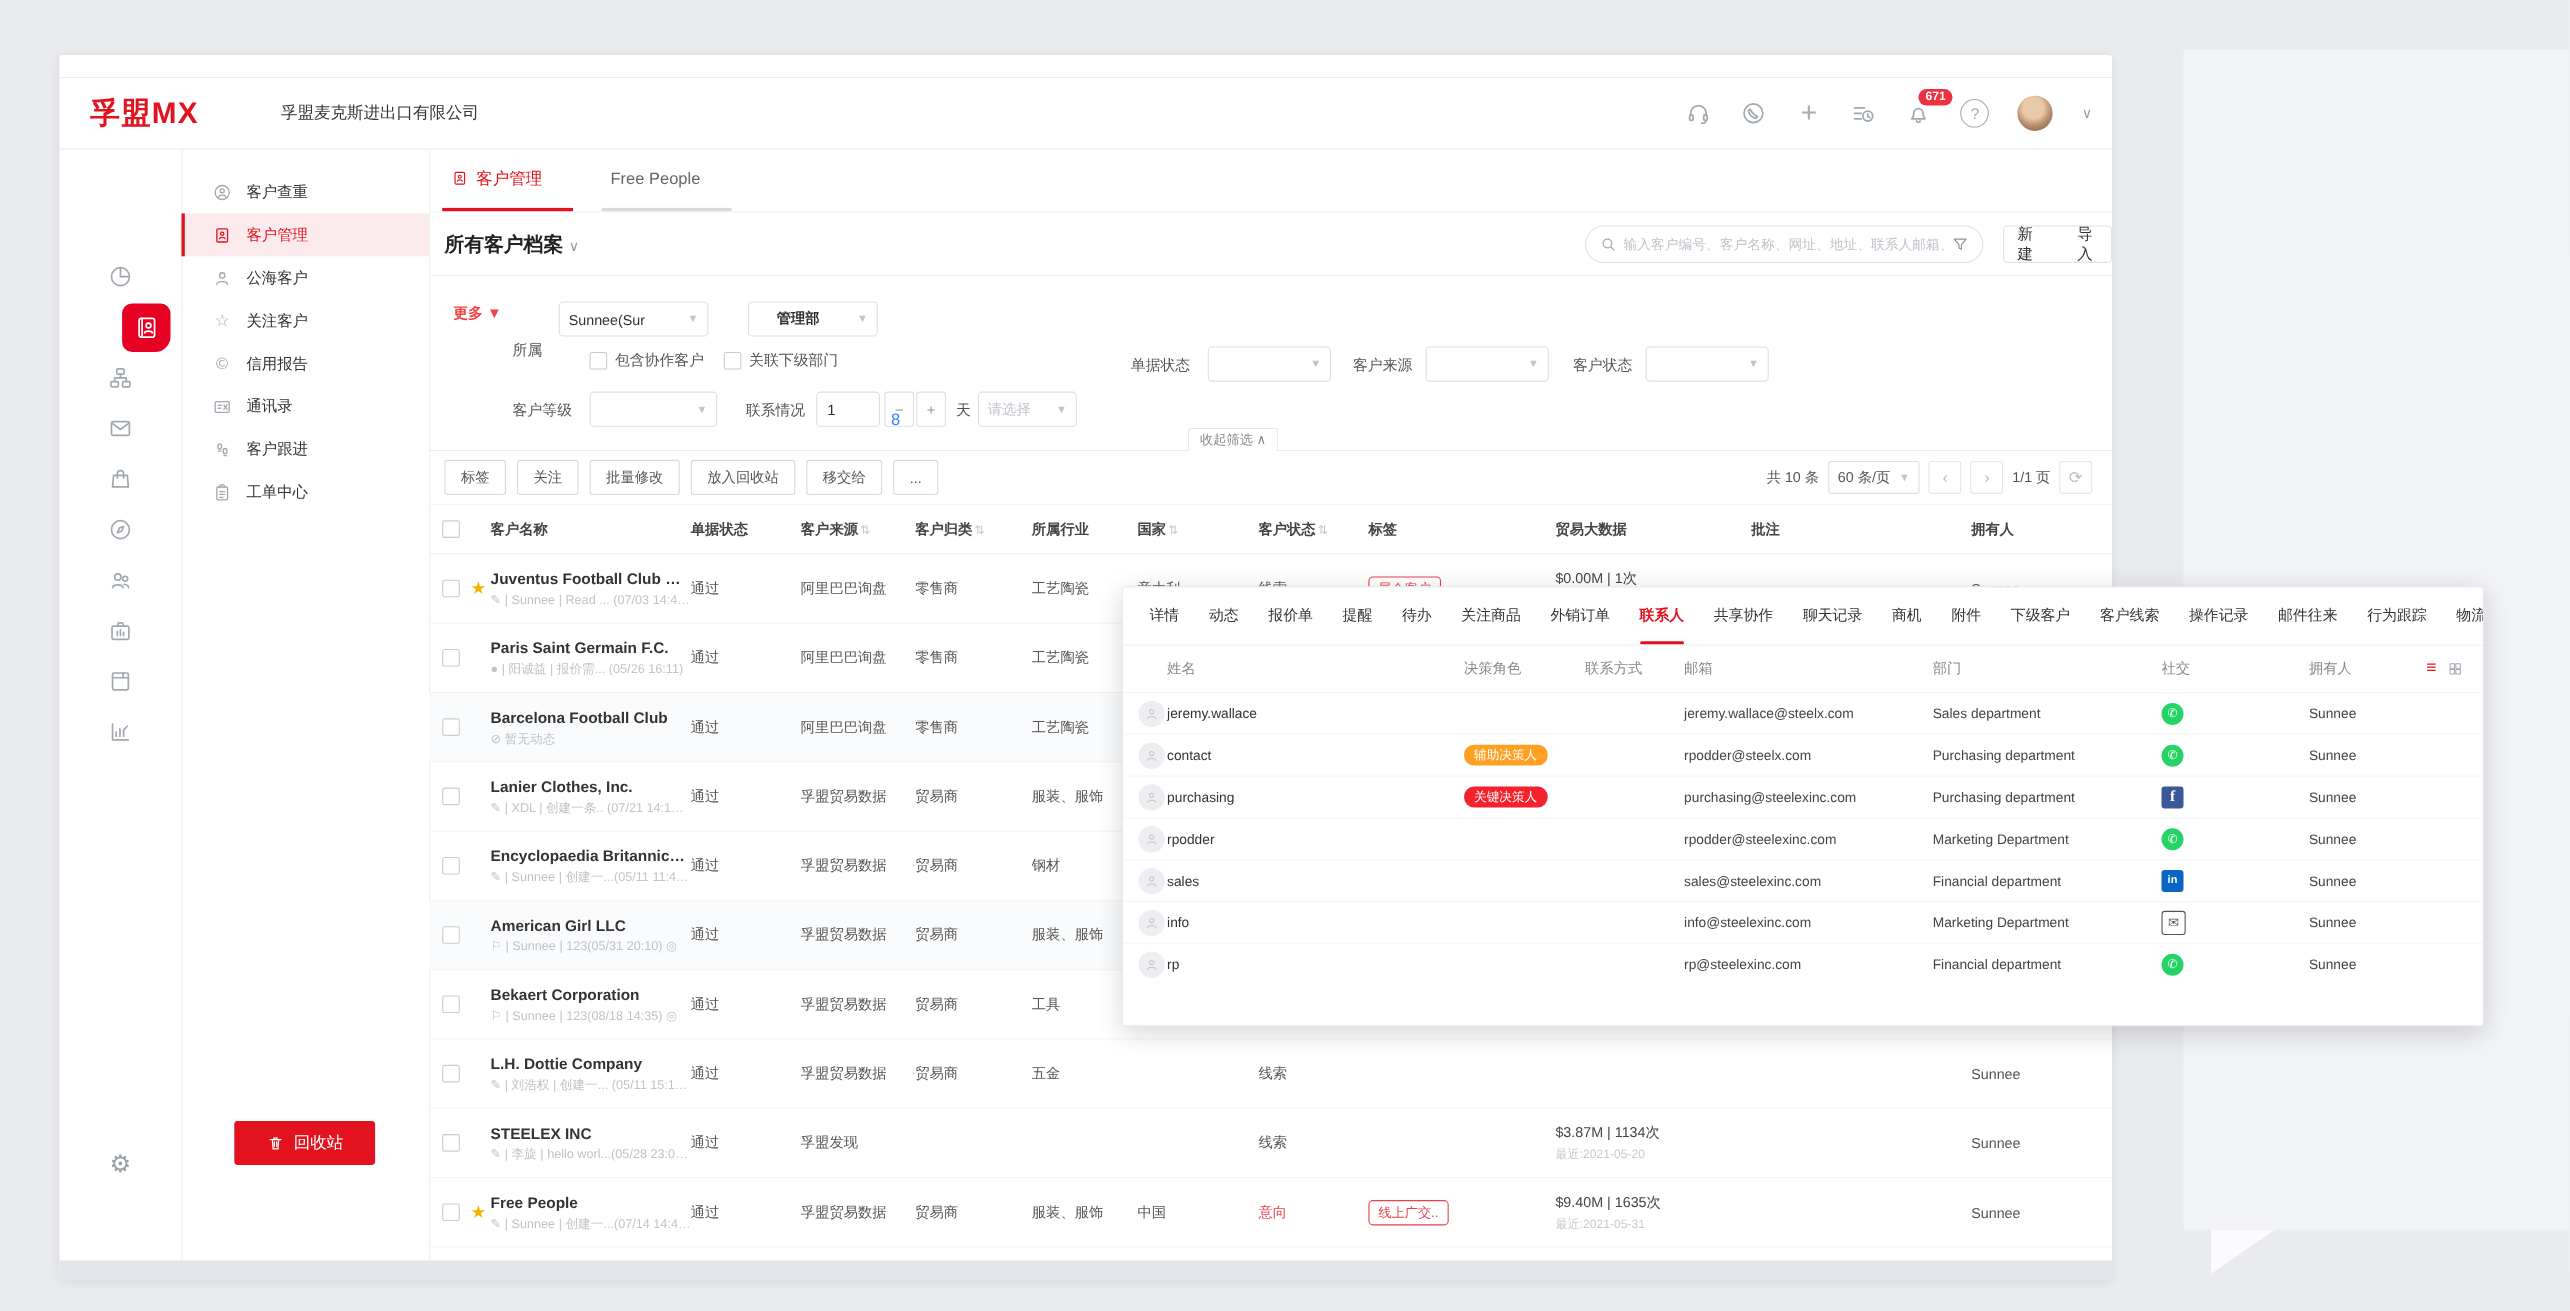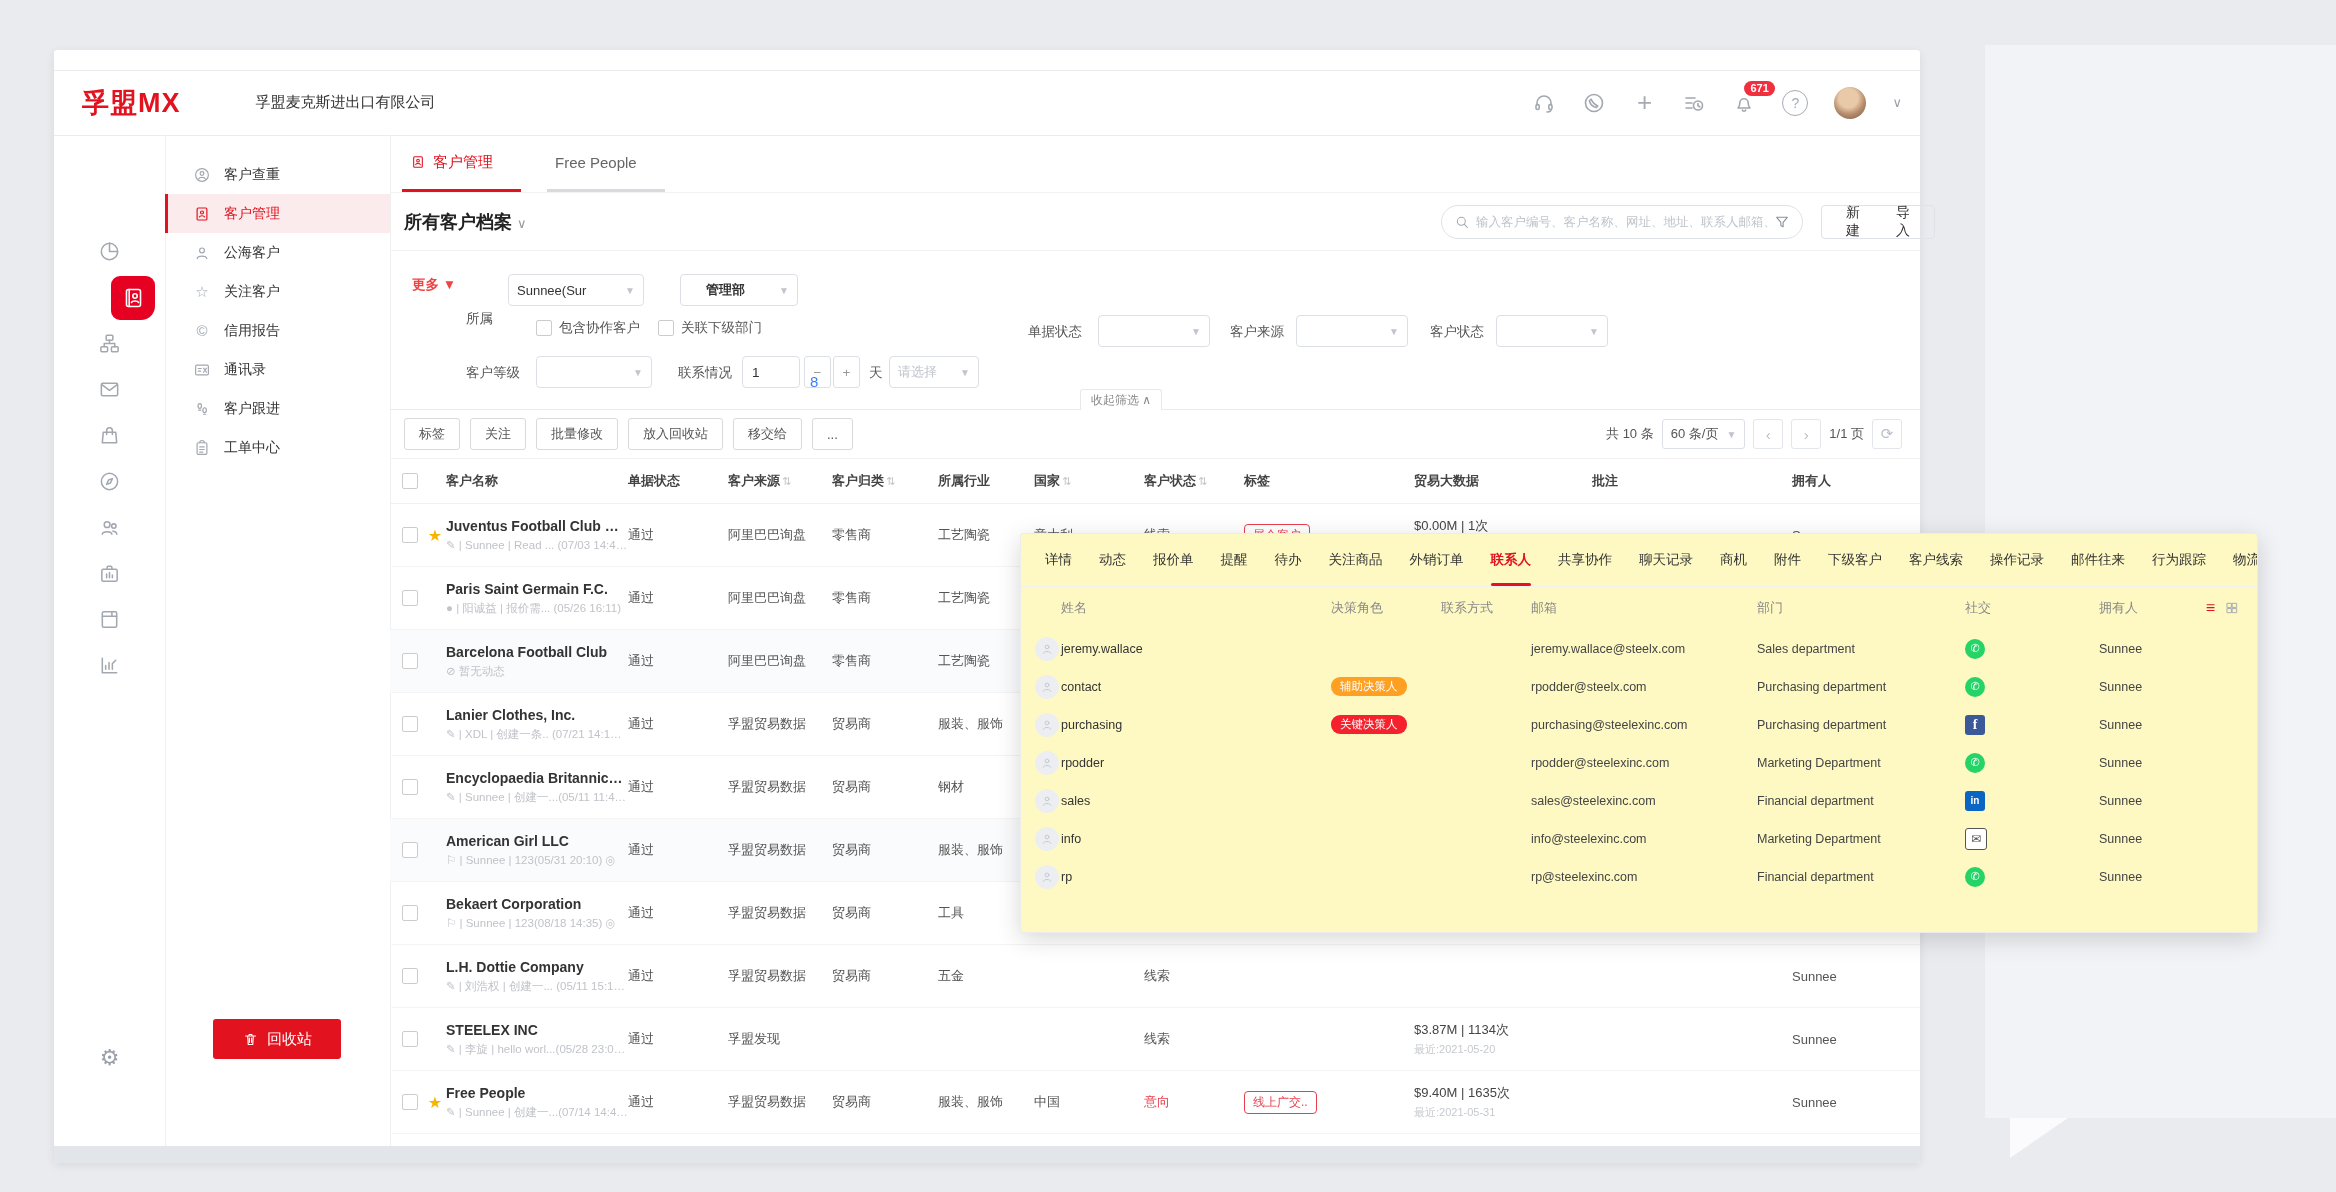--- a/index.html
+++ b/index.html
@@ -46,21 +46,21 @@
   .tab.active{color:#e2121f;border-bottom-color:#e2121f;}
   .tab.inactive{border-bottom-color:#d8dade;}
   .tab .ic{width:16px;height:16px;color:#e2121f;}
   .titlerow{height:57px;display:flex;align-items:center;border-bottom:1px solid #f2f2f2;position:relative;}
   .viewtitle{margin-left:14px;font-size:18px;font-weight:bold;color:#222;cursor:pointer;}
   .viewtitle .vchev{font-weight:normal;color:#999;font-size:13px;}
   .searchpill{position:absolute;left:1051px;top:12px;width:362px;height:34px;border:1px solid #dfe2e6;border-radius:18px;display:flex;align-items:center;padding:0 12px;color:#bfc4cb;font-size:12.5px;box-sizing:border-box;cursor:text;}
   .searchpill .ic{width:16px;height:16px;margin-right:6px;flex:0 0 auto;}
   .searchpill .ph{flex:1;white-space:nowrap;overflow:hidden;}
   .searchpill .ic.funnel{margin:0 0 0 6px;color:#8a9099;}
-  .newimp{position:absolute;left:1431px;top:12px;height:34px;border:1px solid #dfe2e6;border-radius:4px;display:flex;align-items:center;padding:0 24px;gap:36px;font-size:14px;color:#333;box-sizing:border-box;}
+  .newimp{position:absolute;left:1431px;top:12px;height:34px;border:1px solid #dfe2e6;border-radius:4px;display:flex;align-items:center;padding:0 12px;gap:36px;font-size:14px;color:#333;box-sizing:border-box;}
   .newimp span{cursor:pointer;}
   
   .filters{height:158px;border-bottom:1px solid #ebebeb;position:relative;font-size:13.5px;color:#555;}
   .f-more{position:absolute;left:22px;top:25px;color:#ef4444;cursor:pointer;font-weight:bold;}
   .f-label{position:absolute;color:#555;}
   .f-select{position:absolute;height:32px;border:1px solid #dcdfe6;border-radius:4px;background:#fff;display:flex;align-items:center;padding:0 8px;box-sizing:border-box;color:#333;font-size:13px;cursor:pointer;}
   .f-select .arr{margin-left:auto;color:#c0c4cc;font-size:10px;}
   .f-check{position:absolute;display:flex;align-items:center;gap:7px;color:#555;cursor:pointer;}
   .f-check .box{width:14px;height:14px;border:1px solid #ccc;border-radius:2px;background:#fff;}
   .f-input{position:absolute;height:32px;width:58px;border:1px solid #dcdfe6;border-radius:4px;display:flex;align-items:center;padding-left:9px;box-sizing:border-box;color:#333;}
@@ -84,21 +84,21 @@
   .star{font-size:16px;color:#f7b500;text-align:center;}
   .cname .nm{font-size:14px;color:#333;font-weight:600;white-space:nowrap;overflow:hidden;text-overflow:ellipsis;cursor:pointer;}
   .cname .sub{font-size:11.5px;color:#c0c3c9;margin-top:4px;white-space:nowrap;overflow:hidden;text-overflow:ellipsis;}
   .tagchip{display:inline-block;border:1px solid #e8414e;color:#e8414e;font-size:12px;border-radius:4px;padding:2px 8px;white-space:nowrap;}
   .trade .t1{color:#444;}
   .trade .t2{color:#c6c9ce;font-size:11px;margin-top:3px;}
   .cred{color:#e8414e;}
   .vscroll{position:absolute;right:2px;top:455px;width:6px;height:62px;background:#c2c6cd;border-radius:3px;}
   .bottomstrip{position:absolute;left:0;right:0;bottom:0;height:17px;background:#e2e5e9;border-radius:0 0 3px 3px;}
   
-  .popup{position:absolute;left:1020px;top:533px;width:1236px;height:398px;background:#fef9c3;border:1px solid #ececec;border-radius:3px;box-shadow:0 6px 24px rgba(0,0,0,.16);z-index:20;}
+  .popup{position:absolute;left:1020px;top:533px;width:1236px;height:398px;background:#ffffff;border:1px solid #ececec;border-radius:3px;box-shadow:0 6px 24px rgba(0,0,0,.16);z-index:20;}
   .ptabs{height:52px;display:flex;align-items:center;gap:27px;padding:0 24px;border-bottom:1px solid #f0f0f0;font-size:13.5px;color:#333;overflow:hidden;}
   .ptab{cursor:pointer;position:relative;height:100%;display:flex;align-items:center;white-space:nowrap;}
   .ptab.active{color:#e2121f;font-weight:bold;}
   .ptab.active::after{content:"";position:absolute;left:0;right:0;bottom:0;height:3px;background:#e2121f;border-radius:2px;}
   .pgrid{display:grid;grid-template-columns:40px 270px 110px 90px 226px 208px 134px 1fr;align-items:center;}
   .phead{height:42px;font-size:13px;color:#888;}
   .phead .vicons{display:flex;gap:10px;justify-content:flex-end;padding-right:18px;align-items:center;}
   .vicons .lst{color:#e2121f;font-size:16px;font-weight:bold;cursor:pointer;}
   .vicons .grd{width:14px;height:14px;color:#a2a8b0;cursor:pointer;}
   .prow{height:37px;border-top:1px solid #f5f5f5;font-size:12.5px;color:#444;}

